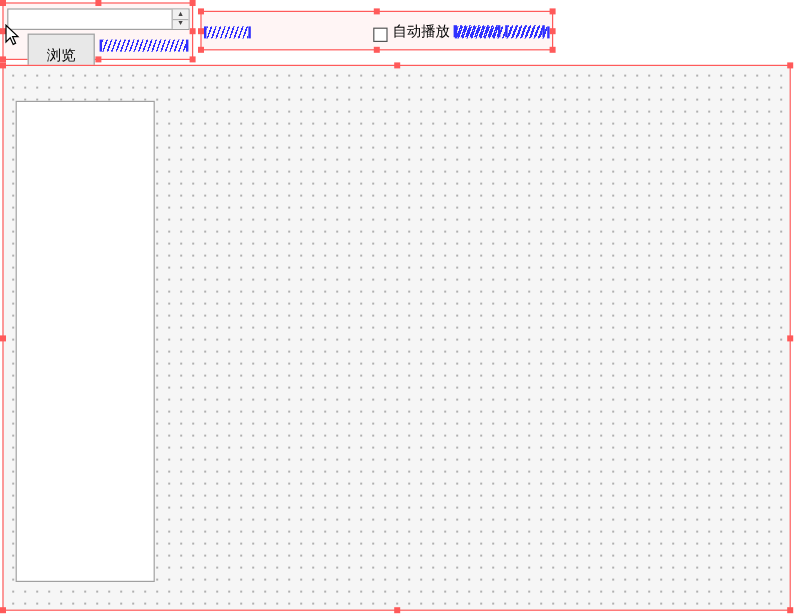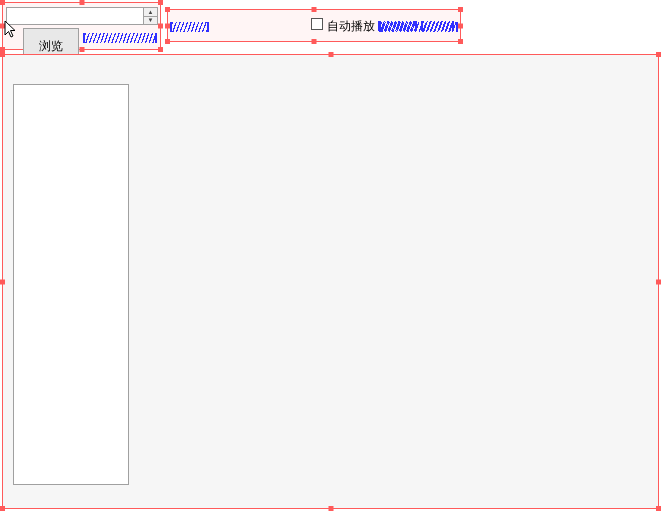--- a/index.html
+++ b/index.html
@@ -93,21 +93,21 @@
     padding: 2px 4px;
     color: #999;
     font-size: 12px;
     overflow: hidden;
     white-space: nowrap;
   }
 
   .chk {
     position: absolute;
     display: flex;
-    align-items: flex-start;
+    align-items: flex-end;
     gap: 4px;
     font-size: 12px;
     color: #000;
   }
   .chk .box {
     width: 12px;
     height: 12px;
     border: 1px solid #555;
     background: #fff;
     box-sizing: border-box;

